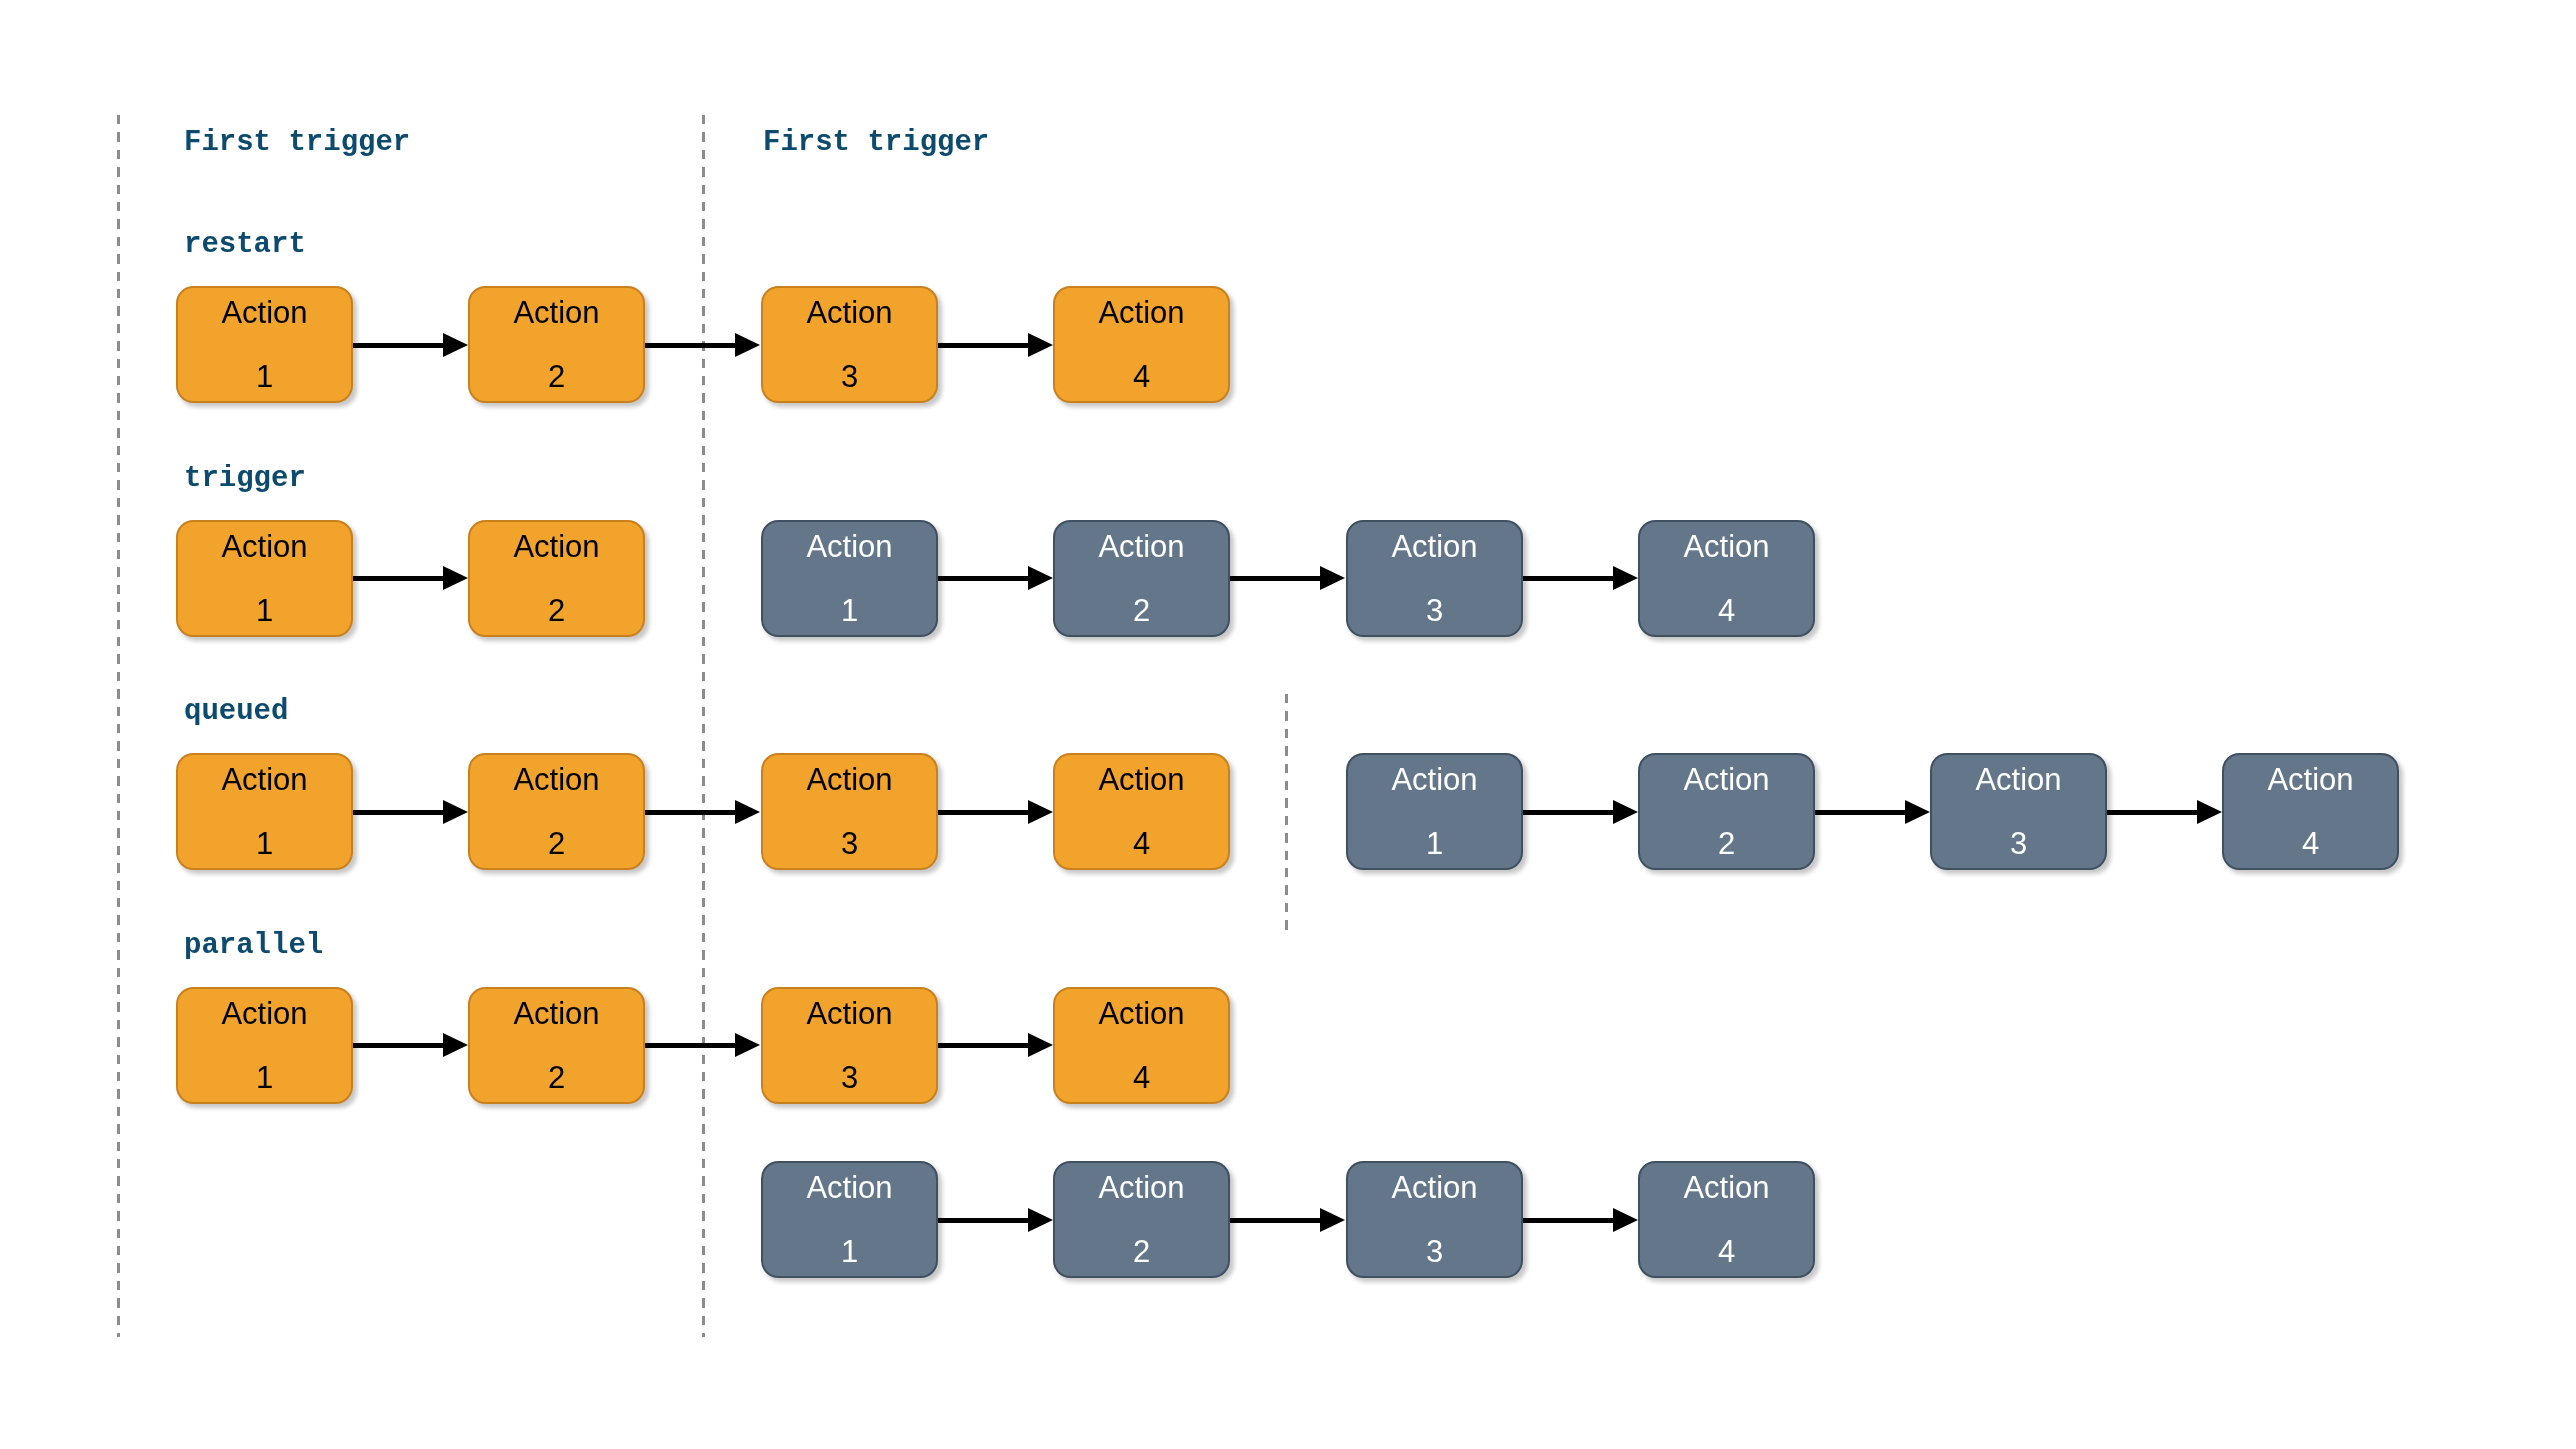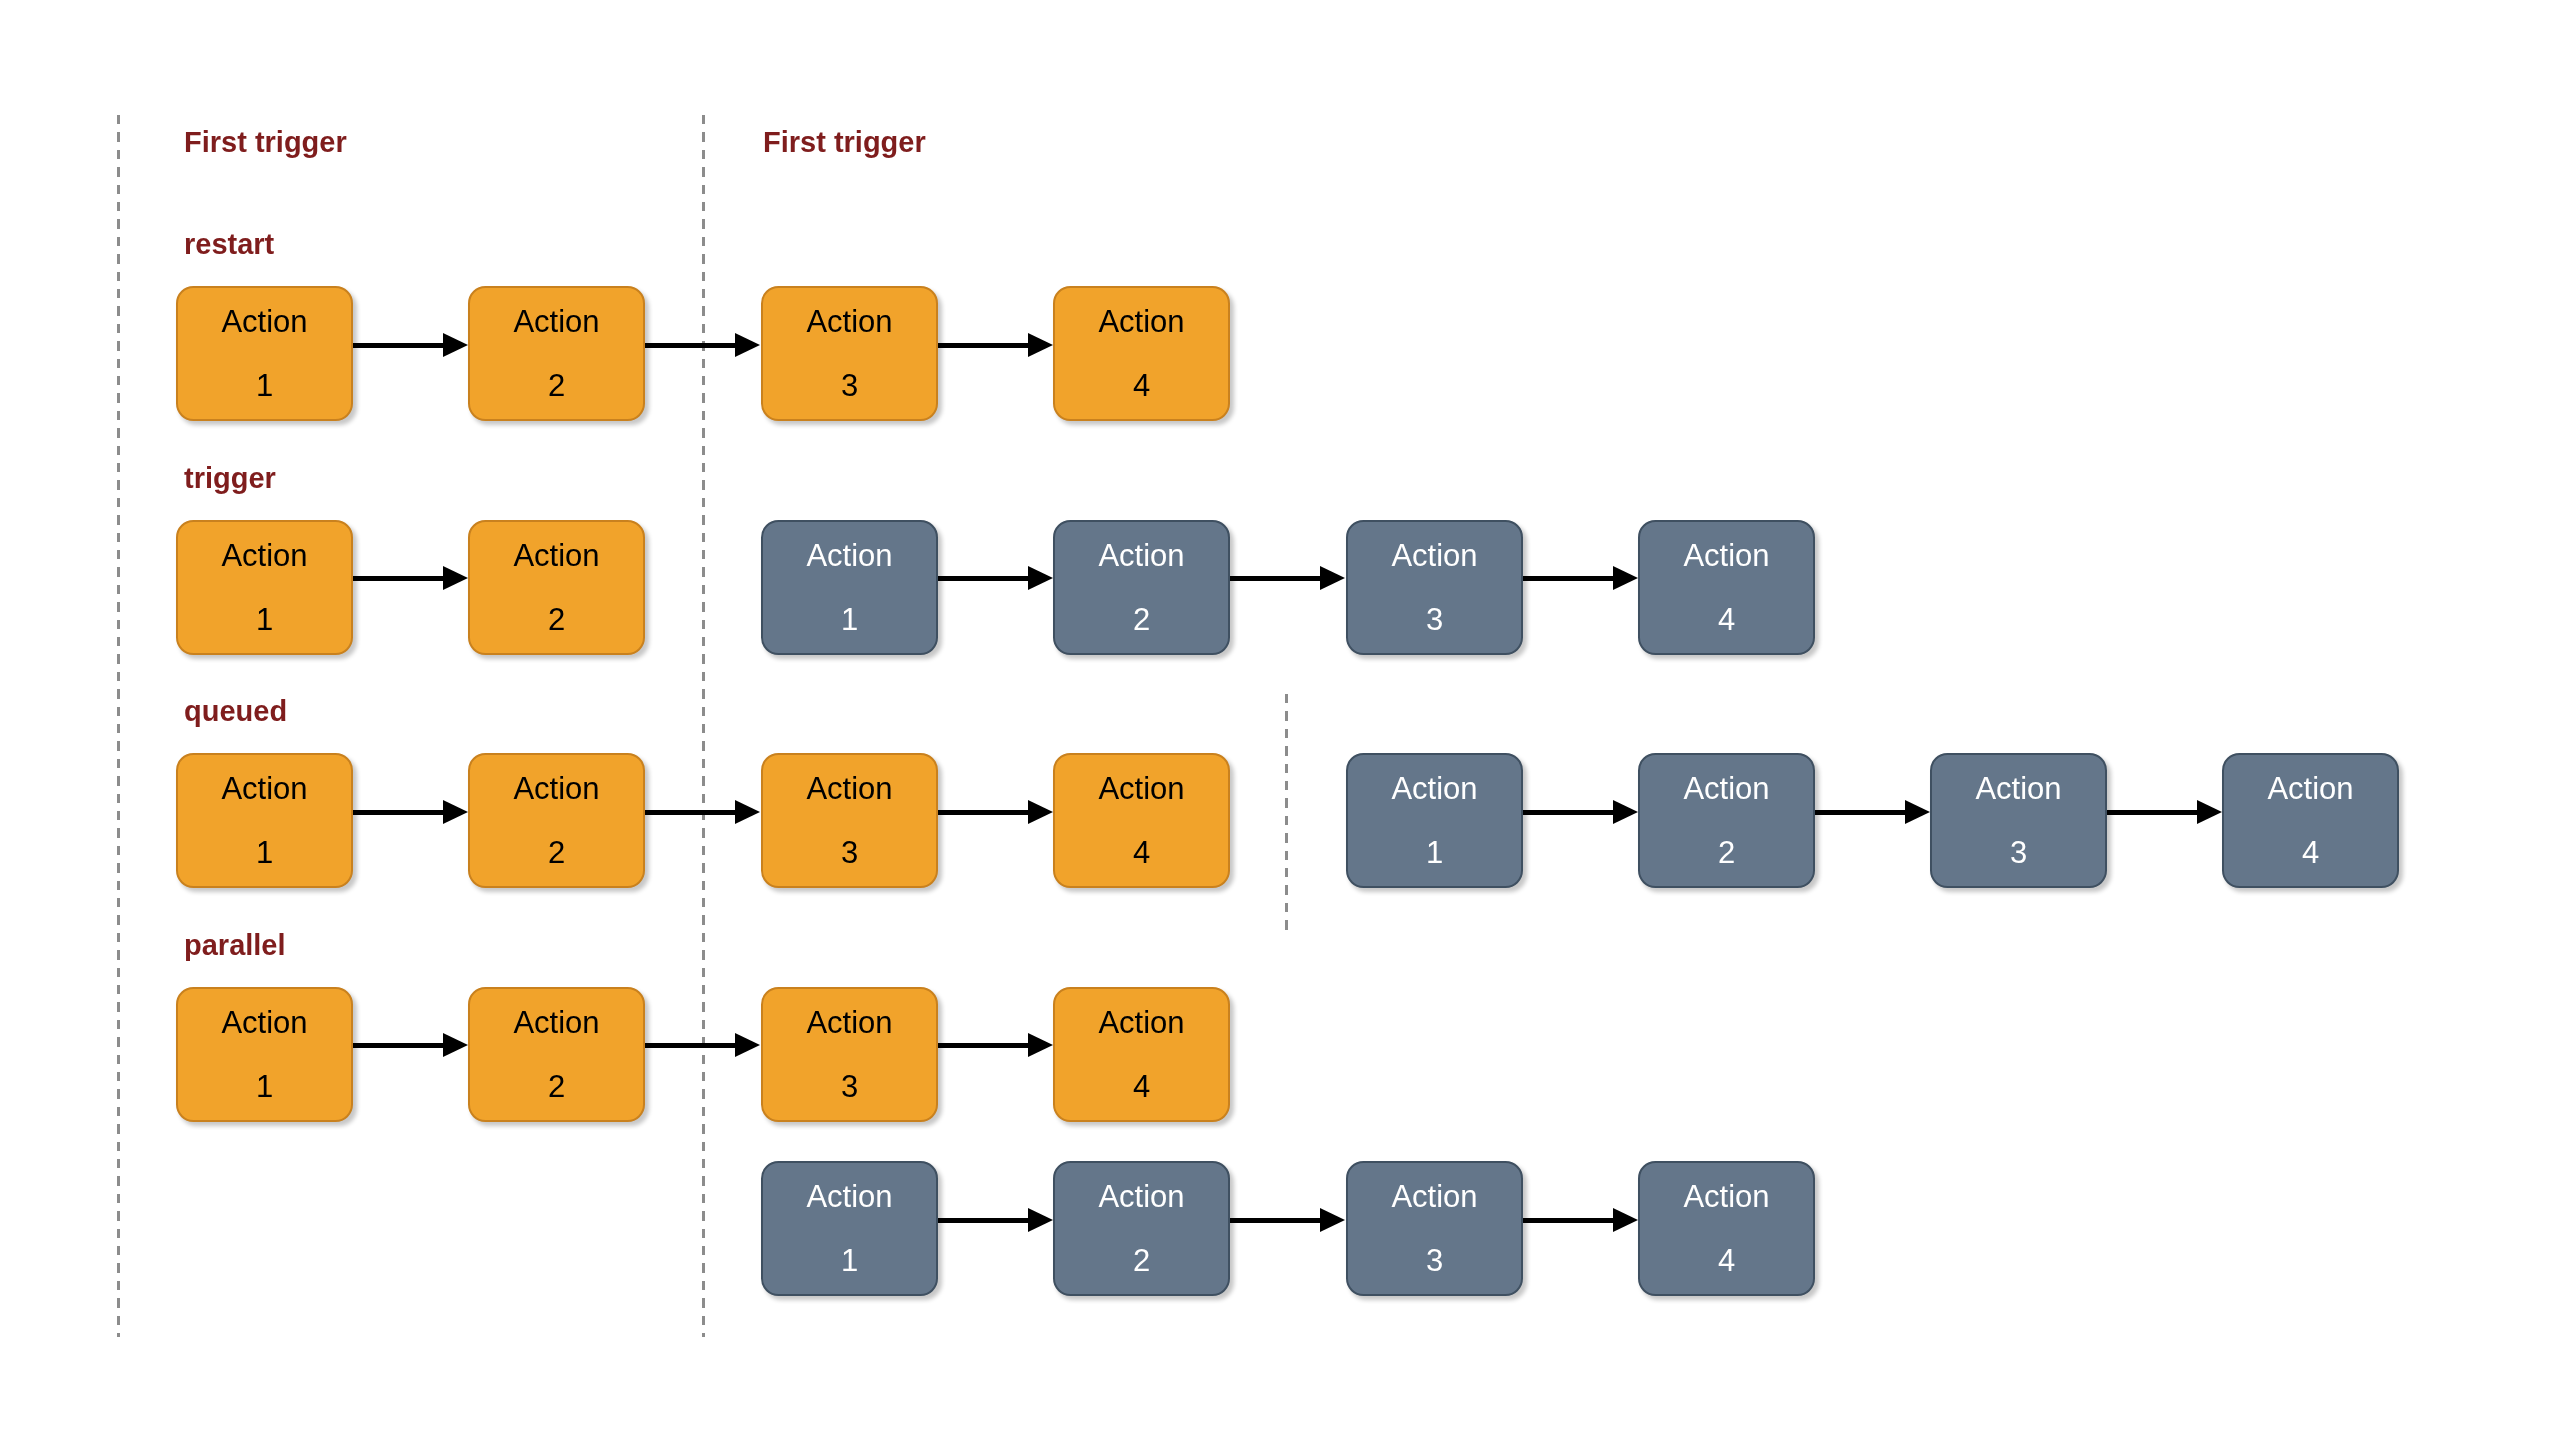--- a/index.html
+++ b/index.html
@@ -21,28 +21,29 @@
     background: repeating-linear-gradient(
       to bottom,
       var(--c-dashed-line, #8c8c8c) 0 9.4px,
       transparent 9.4px 17.4px
     );
   }
   .hdr, .rowlabel {
     position: absolute;
     font-size: 29px;
     font-weight: bold;
-    color: #7f1d1d;
+    color: #0c4a6e;
     white-space: nowrap;
     line-height: 1.1;
+    font-family: Liberation Mono, monospace;
   }
   .box {
     position: absolute;
     width: 177px;
-    height: 135px;
+    height: 117px;
     border-radius: 17.4px;
     box-sizing: border-box;
     display: flex;
     flex-direction: column;
     align-items: center;
     justify-content: center;
     font-size: 31px;
     line-height: 38px;
     text-align: center;
     box-shadow: 3.4px 4px 4.7px rgba(0,0,0,0.22);

